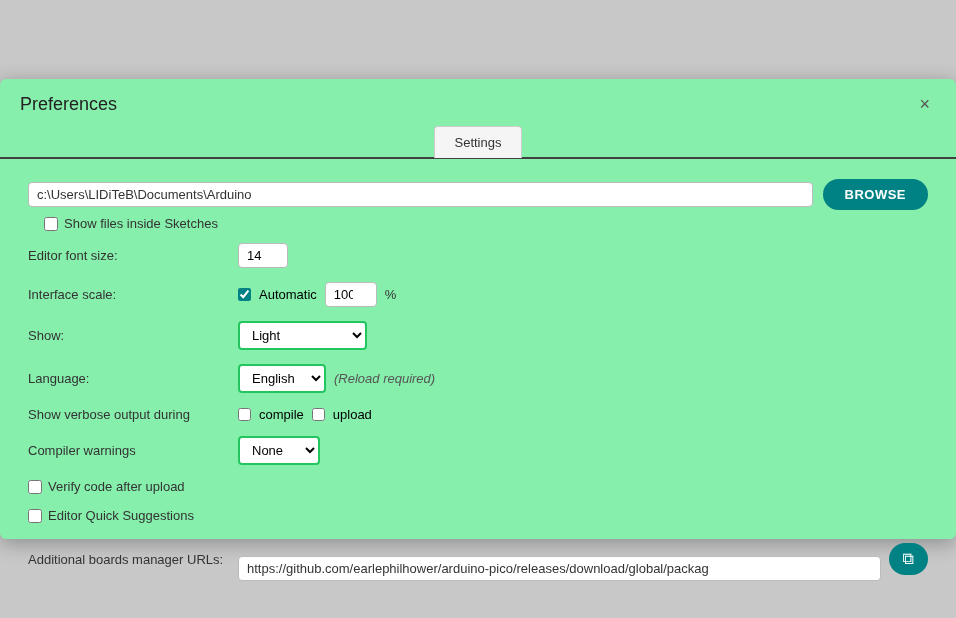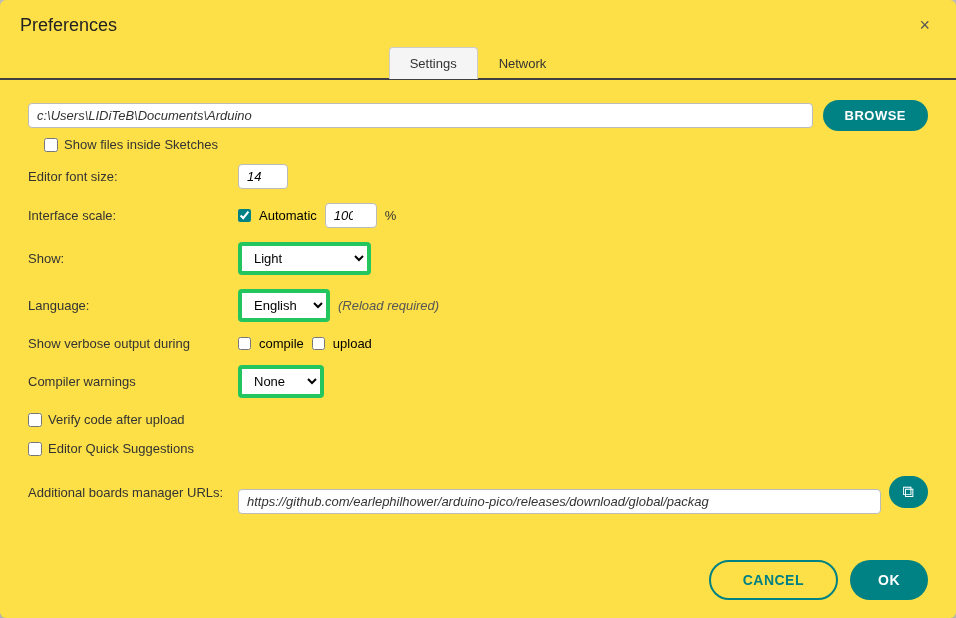--- a/index.html
+++ b/index.html
@@ -7,24 +7,24 @@
       background: #c8c8c8;
       display: flex;
       align-items: center;
       justify-content: center;
       width: 956px;
       height: 618px;
       font-family: -apple-system, BlinkMacSystemFont, 'Segoe UI', Arial, sans-serif;
       font-size: 13px;
     }
     .dialog {
-      background: #fde047;
+      background: #86efac;
       border-radius: 6px;
       width: 956px;
-      height: 618px;
+      height: 460px;
       box-shadow: 0 4px 20px rgba(0,0,0,0.3);
       display: flex;
       flex-direction: column;
       position: relative;
     }
     .dialog-header {
       display: flex;
       align-items: center;
       justify-content: space-between;
       padding: 14px 20px 0 20px;
@@ -126,28 +126,27 @@
       width: 14px;
       height: 14px;
       cursor: pointer;
     }
     input[type="text"], input[type="number"] {
       padding: 4px 8px;
       border: 1px solid #bbb;
       border-radius: 4px;
       font-size: 13px;
       background: white;
-      font-style: italic;
     }
     input[type="number"].font-size-input {
       width: 50px;
     }
     select {
       padding: 4px 8px;
-      border: 4px solid #22c55e;
+      border: 2px solid #22c55e;
       border-radius: 4px;
       font-size: 13px;
       background: white;
       cursor: pointer;
     }
     .percent-label {
       font-size: 13px;
       color: #333;
     }
     .reload-note {
@@ -219,21 +218,20 @@
 <body>
 
 <div class="dialog">
   <div class="dialog-header">
     <span class="dialog-title">Preferences</span>
     <button class="close-btn">×</button>
   </div>
 
   <div class="tabs">
     <div class="tab active">Settings</div>
-    <div class="tab">Network</div>
   </div>
 
   <div class="content">
 
     <div class="sketchbook-row">
       <input type="text" class="sketchbook-input" value="c:\Users\LIDiTeB\Documents\Arduino" style="">
       <button class="browse-btn">BROWSE</button>
     </div>
 
     <div class="checkbox-row" style="margin-left:16px; margin-bottom:12px;">

